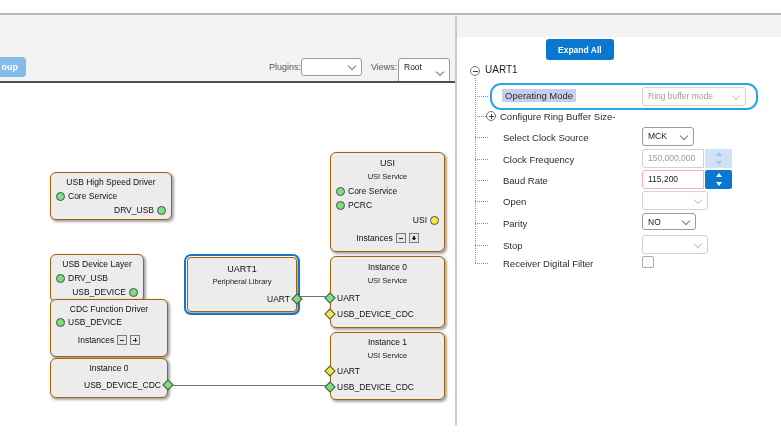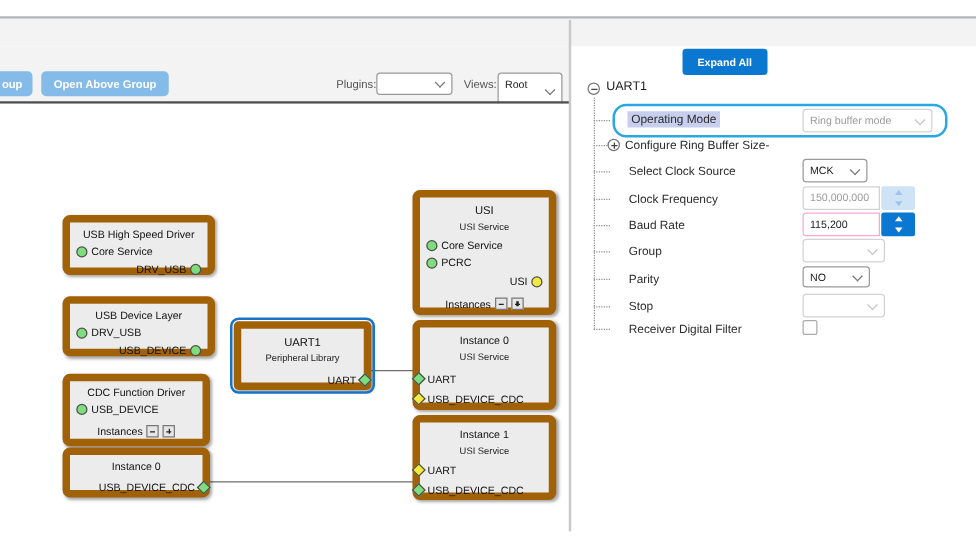--- a/index.html
+++ b/index.html
@@ -19,21 +19,21 @@
           font-family:inherit;font-size:9px;font-weight:600;padding:0 10px;cursor:pointer;}
   .tb-label{position:absolute;font-size:9px;color:#555;}
   .select{position:absolute;background:#fff;border:1px solid #9a9a9a;border-radius:3px;box-sizing:border-box;
           font-size:8.5px;color:#222;padding:3px 16px 0 5px;text-align:left;cursor:pointer;}
   .select.disabled{border-color:#d2d2d2;color:#9b9b9b;cursor:default;}
   .chv{position:absolute;right:6px;top:50%;width:5px;height:5px;margin-top:-4px;
        border-right:1.3px solid #777;border-bottom:1.3px solid #777;transform:rotate(45deg);}
   .select.disabled .chv{border-color:#c4c4c4;}
 
   
-  .blk{position:absolute;background:#ececec;border:6px solid #a16207;border-radius:6px;
+  .blk{position:absolute;background:#ececec;border:1px solid #a16207;border-radius:6px;
        box-shadow:1.5px 1.5px 2.5px rgba(0,0,0,.35);box-sizing:border-box;}
   .blk.selected{outline:2px solid #1874c8;outline-offset:1px;border-radius:4px;}
   .bt{position:absolute;left:0;right:0;text-align:center;font-size:8.5px;color:#111;}
   .bs{position:absolute;left:0;right:0;text-align:center;font-size:7.5px;color:#222;}
   .prow{position:absolute;left:5px;right:5px;display:flex;align-items:center;gap:3px;
         font-size:8.5px;color:#111;height:10px;}
   .prow.r{justify-content:flex-end;}
   .prow.c{justify-content:center;}
   .dotc{width:9px;height:9px;border-radius:50%;border:1px solid #4d4d4d;box-sizing:border-box;flex:0 0 auto;}
   .diam{width:8px;height:8px;border:1px solid #4d4d4d;transform:rotate(45deg);box-sizing:border-box;flex:0 0 auto;}
@@ -75,21 +75,20 @@
 </head>
 <body>
 
 <div class="app">
 
   <div class="topline"></div>
   <div class="band"></div>
   <div class="toolbar-left"></div>
 
   <button class="tb-btn" style="left:-34px;top:57px;width:60px;text-align:right;padding-right:8px;">oup</button>
-  <button class="tb-btn" style="left:33px;top:57px;">Open Above Group</button>
 
   <span class="tb-label" style="left:269px;top:62px;">Plugins:</span>
   <div class="select" style="left:301px;top:58px;width:61px;height:18px;">
     <span class="chv"></span>
   </div>
   <span class="tb-label" style="left:371px;top:62px;">Views:</span>
   <div class="select" style="left:398px;top:58px;width:52px;height:30px;">
     <span>Root</span>
     <span class="chv"></span>
   </div>
@@ -105,21 +104,21 @@
     <div class="prow" style="top:18px;">
       <span class="dotc g"></span>
       <span>Core Service</span>
     </div>
     <div class="prow r" style="top:32px;">
       <span>DRV_USB</span>
       <span class="dotc g"></span>
     </div>
   </div>
 
-  <div class="blk" style="left:50px;top:237px;width:122px;height:48px;padding-left:24px;">
+  <div class="blk" style="left:50px;top:254px;width:94px;height:48px;padding-left:24px;">
     <div class="bt" style="top:4px;">USB Device Layer</div>
     <div class="prow" style="top:18px;">
       <span class="dotc g"></span>
       <span>DRV_USB</span>
     </div>
     <div class="prow r" style="top:32px;">
       <span>USB_DEVICE</span>
       <span class="dotc g"></span>
     </div>
   </div>
@@ -257,21 +256,21 @@
     <span class="dn"></span>
   </div>
 
   <span class="cfg-label" style="left:503px;top:175px;">Baud Rate</span>
   <div class="input" style="left:642px;top:170px;width:62px;height:19px;">115,200</div>
   <div class="sp en" style="left:705px;top:170px;width:27px;height:19px;">
     <span class="up"></span>
     <span class="dn"></span>
   </div>
 
-  <span class="cfg-label" style="left:503px;top:196px;">Group</span>
+  <span class="cfg-label" style="left:503px;top:196px;">Open</span>
   <div class="select disabled" style="left:642px;top:191px;width:66px;height:19px;">
     <span></span>
     <span class="chv"></span>
   </div>
 
   <span class="cfg-label" style="left:503px;top:218px;">Parity</span>
   <div class="select" style="left:642px;top:213px;width:54px;height:17px;">
     <span>NO</span>
     <span class="chv"></span>
   </div>

